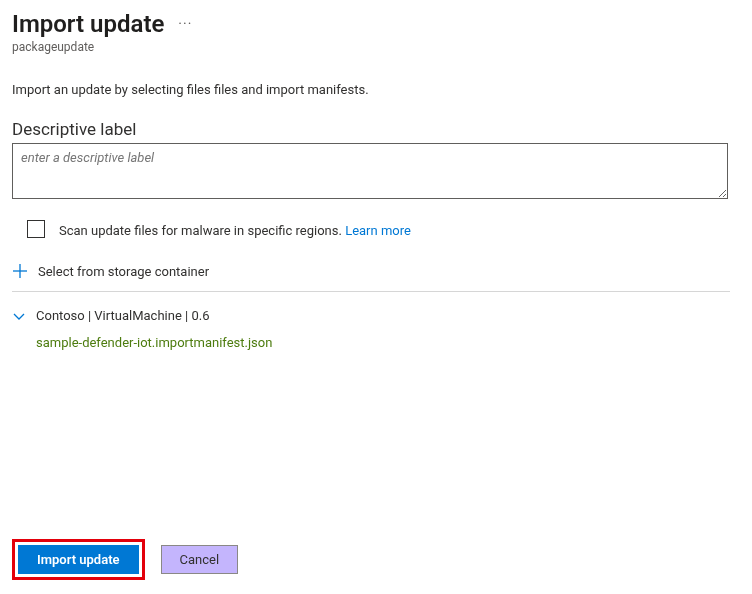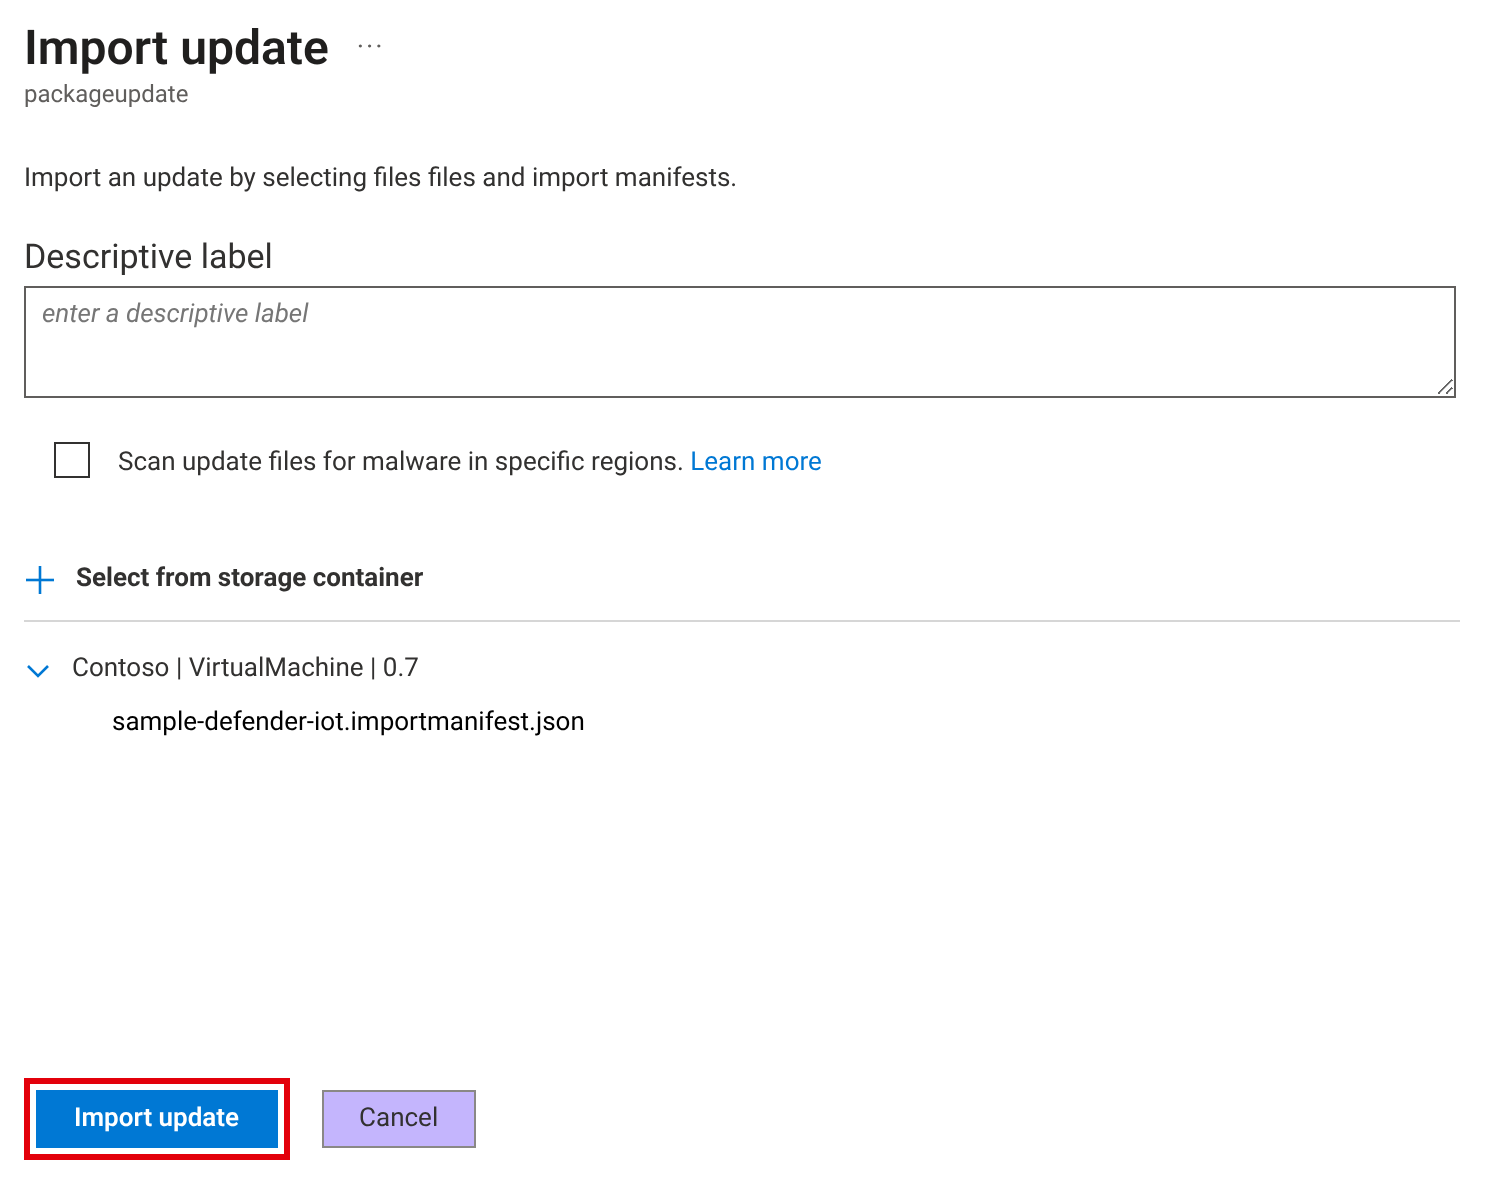--- a/index.html
+++ b/index.html
@@ -64,41 +64,40 @@
       width: 18px;
       height: 18px;
       border: 1px solid #323130;
       background: #fff;
       cursor: pointer;
     }
     .checkbox-label { font-size: 13px; }
     .link { color: #0078d4; cursor: pointer; }
     .storage-row {
       display: flex;
-      align-items: flex-start;
+      align-items: center;
       gap: 10px;
-      margin-top: 43px;
+      margin-top: 25px;
       padding-bottom: 12px;
       border-bottom: 1px solid #d6d6d6;
       width: 718px;
       cursor: pointer;
-      font-weight: bold;
     }
     .plus-icon { color: #0078d4; width: 16px; height: 16px; }
     .package-row {
       display: flex;
       align-items: center;
       gap: 10px;
       margin-top: 16px;
       cursor: pointer;
     }
     .chevron-icon { color: #0078d4; width: 14px; height: 14px; }
     .package-title { font-size: 13px; color: #323130; }
     .file-list { margin-left: 24px; margin-top: 12px; }
-    .file-item { font-size: 13px; color: #000000; margin-bottom: 10px; margin-left: 20px; }
+    .file-item { font-size: 13px; color: #4d7c0f; margin-bottom: 10px; }
     .button-bar {
       position: absolute;
       bottom: 14px;
       left: 12px;
       display: flex;
       align-items: center;
       gap: 16px;
     }
     .highlight-box {
       border: 3px solid #e3000b;
@@ -153,21 +152,21 @@
     <line x1="8" y1="1" x2="8" y2="15"></line>
     <line x1="1" y1="8" x2="15" y2="8"></line>
   </svg>
   <span>Select from storage container</span>
 </div>
 
 <div class="package-row">
   <svg class="chevron-icon" viewBox="0 0 14 14" fill="none" stroke="currentColor" stroke-width="1.3">
     <polyline points="2,5 7,10 12,5"></polyline>
   </svg>
-  <span class="package-title">Contoso | VirtualMachine | 0.7</span>
+  <span class="package-title">Contoso | VirtualMachine | 0.6</span>
 </div>
 <div class="file-list">
   <div class="file-item">sample-defender-iot.importmanifest.json</div>
 </div>
 
 <div class="button-bar">
   <span class="highlight-box">
     <button class="primary-btn">Import update</button>
   </span>
   <button class="secondary-btn">Cancel</button>

